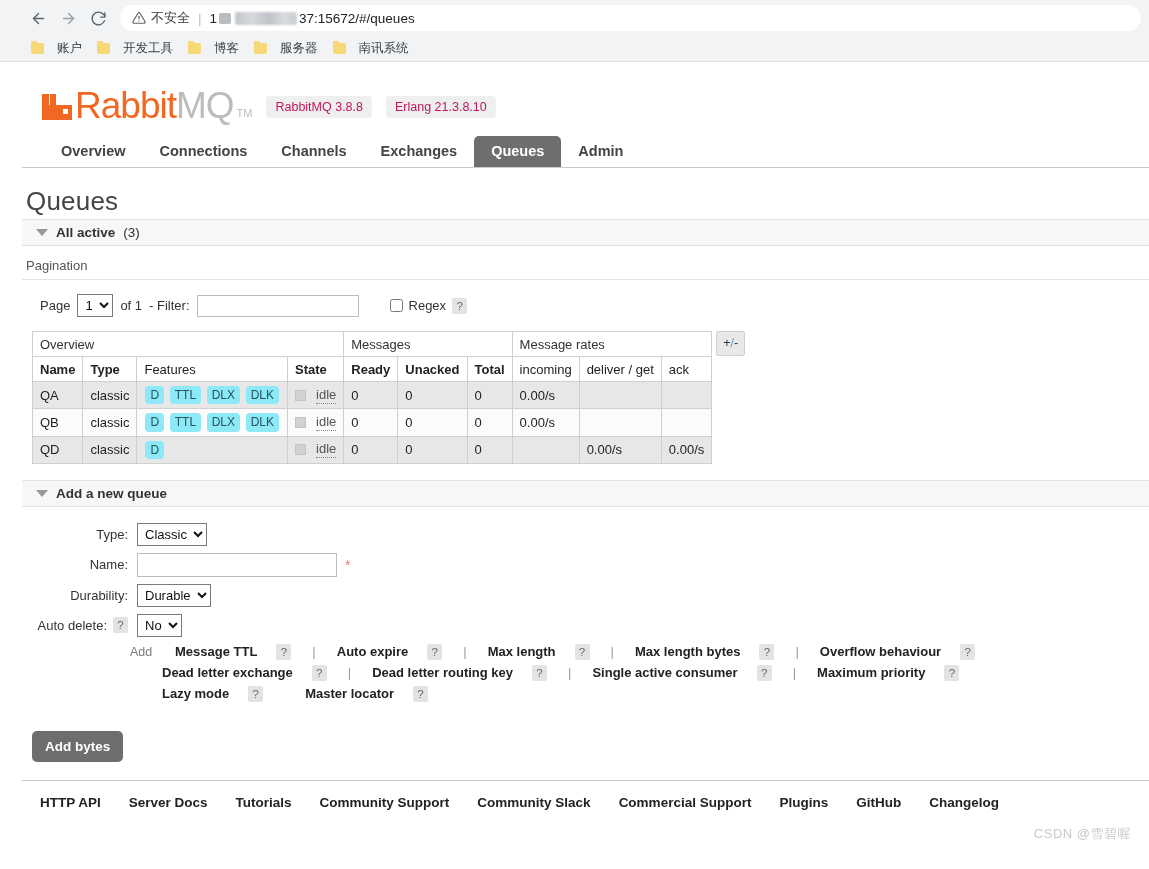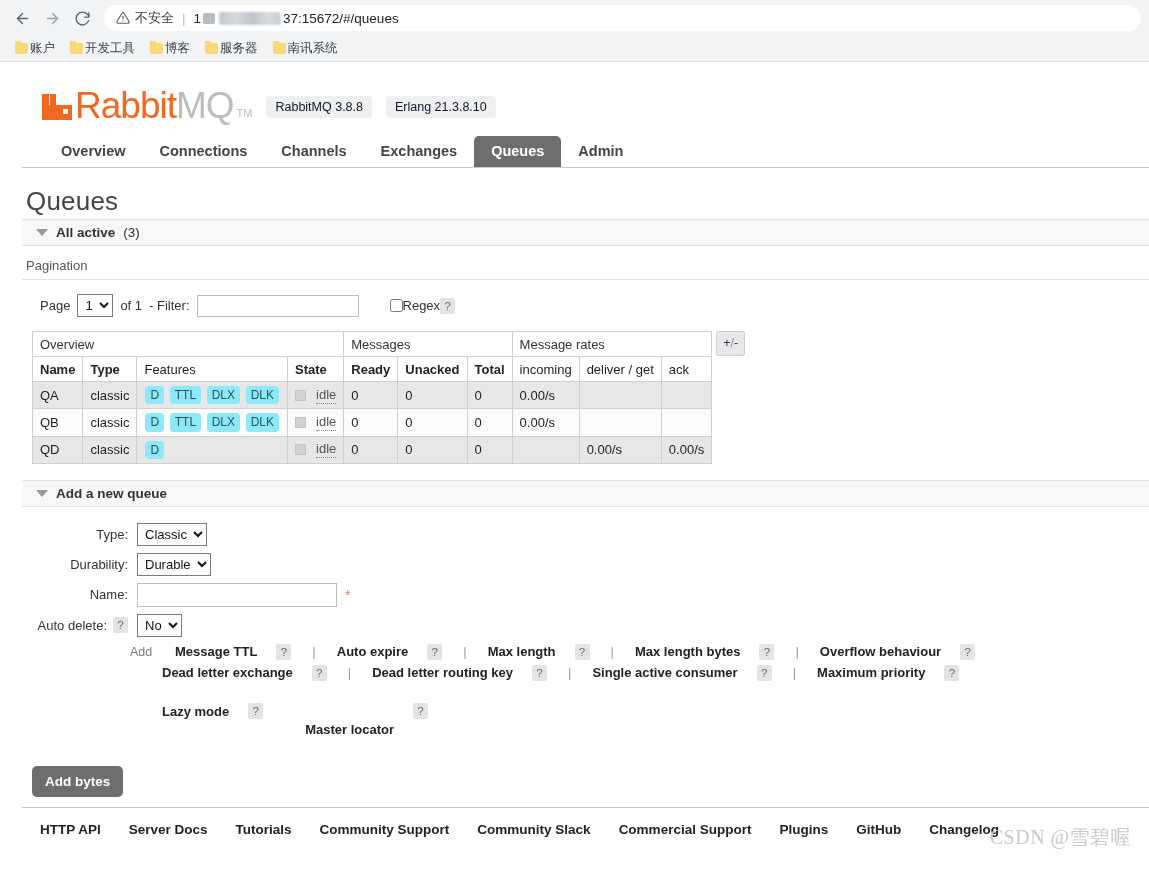--- a/index.html
+++ b/index.html
@@ -13,20 +13,21 @@
     color: #222;
     overflow: hidden;
   }
 
   
   .browser-chrome {
     background: #f1f3f4;
     height: 62px;
     border-bottom: 1px solid #dadce0;
     position: relative;
+    padding-left: 16px;
   }
   .nav-row {
     display: flex;
     align-items: center;
     height: 36px;
     padding: 0 8px;
     gap: 2px;
   }
   .nav-btn {
     width: 28px; height: 28px;
@@ -77,21 +78,21 @@
   .bookmarks-row {
     display: flex;
     align-items: center;
     height: 25px;
     padding: 0 10px;
     gap: 2px;
   }
   .bookmark {
     display: flex;
     align-items: center;
-    gap: 2px;
+    gap: 13px;
     padding: 2px 8px 2px 5px;
     font-size: 12.5px;
     color: #3c4043;
     border-radius: 4px;
     white-space: nowrap;
   }
   .folder-icon {
     width: 13px; height: 11px;
     background: #f7d877;
     border-radius: 1px 2px 2px 2px;
@@ -127,21 +128,21 @@
     font-size: 37px;
     font-weight: normal;
     letter-spacing: -1px;
     line-height: 0.95;
   }
   .logo-rabbit { color: #f26722; }
   .logo-mq { color: #bcbcbc; }
   .logo-tm { color: #bcbcbc; font-size: 11px; padding-left: 3px; padding-bottom: 4px; }
   .version-badge {
     background: #efefef;
-    color: #0f172a;
+    color: #be185d;
     font-size: 12.5px;
     padding: 4px 9px;
     border-radius: 4px;
     margin-bottom: 5px;
     white-space: nowrap;
   }
 
   .tabs {
     display: flex;
     align-items: flex-end;
@@ -217,21 +218,21 @@
   }
   input.ui-input {
     font-family: "Liberation Sans", sans-serif;
     font-size: 13px;
     border: 1px solid #bdbdbd;
     background: #fff;
     padding: 3px 4px;
     border-radius: 0;
   }
   .filter-input { width: 162px; height: 22px; }
-  .regex-wrap { display: flex; align-items: center; margin-left: 24px; }
+  .regex-wrap { display: flex; align-items: center; gap: 6px; margin-left: 24px; }
   .regex-wrap input { width: 13px; height: 13px; margin: 0; }
   .help-q {
     display: inline-flex;
     align-items: center;
     justify-content: center;
     background: #e3e3e3;
     color: #666;
     width: 15px; height: 16px;
     font-size: 11.5px;
     border-radius: 2px;
@@ -358,42 +359,41 @@
     border-radius: 5px;
     font-family: "Liberation Sans", sans-serif;
     font-size: 13.5px;
     font-weight: bold;
     padding: 8px 13px;
     cursor: pointer;
   }
 
   
   .footer {
-    margin-top: 10px;
+    margin-top: 18px;
     border-top: 1px solid #c9c9c9;
     padding: 14px 0 0 18px;
     display: flex;
     align-items: center;
     gap: 28px;
   }
   .footer a {
     color: #222;
     font-weight: bold;
     font-size: 13.5px;
     text-decoration: none;
     white-space: nowrap;
   }
   .watermark {
     position: absolute;
     right: 18px;
-    bottom: 18px;
+    bottom: 26px;
     color: #c9c9c9;
-    font-size: 20px;
+    font-size: 13px;
     letter-spacing: 0.5px;
-    font-family: Liberation Serif, serif;
   }
 </style>
 </head>
 <body>
 
 <div class="browser-chrome">
   <div class="nav-row">
     <div class="nav-btn back">
       <svg width="17" height="17" viewBox="0 0 24 24" fill="none" stroke="#5f6368" stroke-width="2" stroke-linecap="round" stroke-linejoin="round">
           <line x1="19" y1="12" x2="5" y2="12"></line>
@@ -606,30 +606,30 @@
 
     <div class="form-area">
       <div class="frow">
         <div class="flabel">Type:</div>
         <select class="ui-select">
           <option>Classic</option>
         </select>
       </div>
 
       <div class="frow">
+        <div class="flabel">Name:</div>
+        <input class="ui-input name-input" type="text" value="" style="">
+        <span class="req-star">*</span>
+      </div>
+
+      <div class="frow">
         <div class="flabel">Durability:</div>
         <select class="ui-select">
           <option>Durable</option>
         </select>
-      </div>
-
-      <div class="frow">
-        <div class="flabel">Name:</div>
-        <input class="ui-input name-input" type="text" value="" style="">
-        <span class="req-star">*</span>
       </div>
 
       <div class="frow">
         <div class="flabel">
           <span>Auto delete:</span>
           <span class="help-q">?</span>
         </div>
         <select class="ui-select">
           <option>No</option>
         </select>
@@ -664,21 +664,21 @@
           <a class="preset-link">Single active consumer</a>
           <span class="help-q preset-q">?</span>
           <span class="pipe">|</span>
           <a class="preset-link">Maximum priority</a>
           <span class="help-q preset-q">?</span>
         </div>
         <div class="preset-line">
           <a class="preset-link">Lazy mode</a>
           <span class="help-q preset-q">?</span>
           <span class="sp6"></span>
-          <a class="preset-link" style="margin-left:10px;margin-top:36px;">Master locator</a>
+          <a class="preset-link" style="margin-left:10px;">Master locator</a>
           <span class="help-q preset-q">?</span>
         </div>
       </div>
 
       <button class="add-btn">Add bytes</button>
     </div>
 
     <div class="footer">
       <a>HTTP API</a>
       <a>Server Docs</a>

